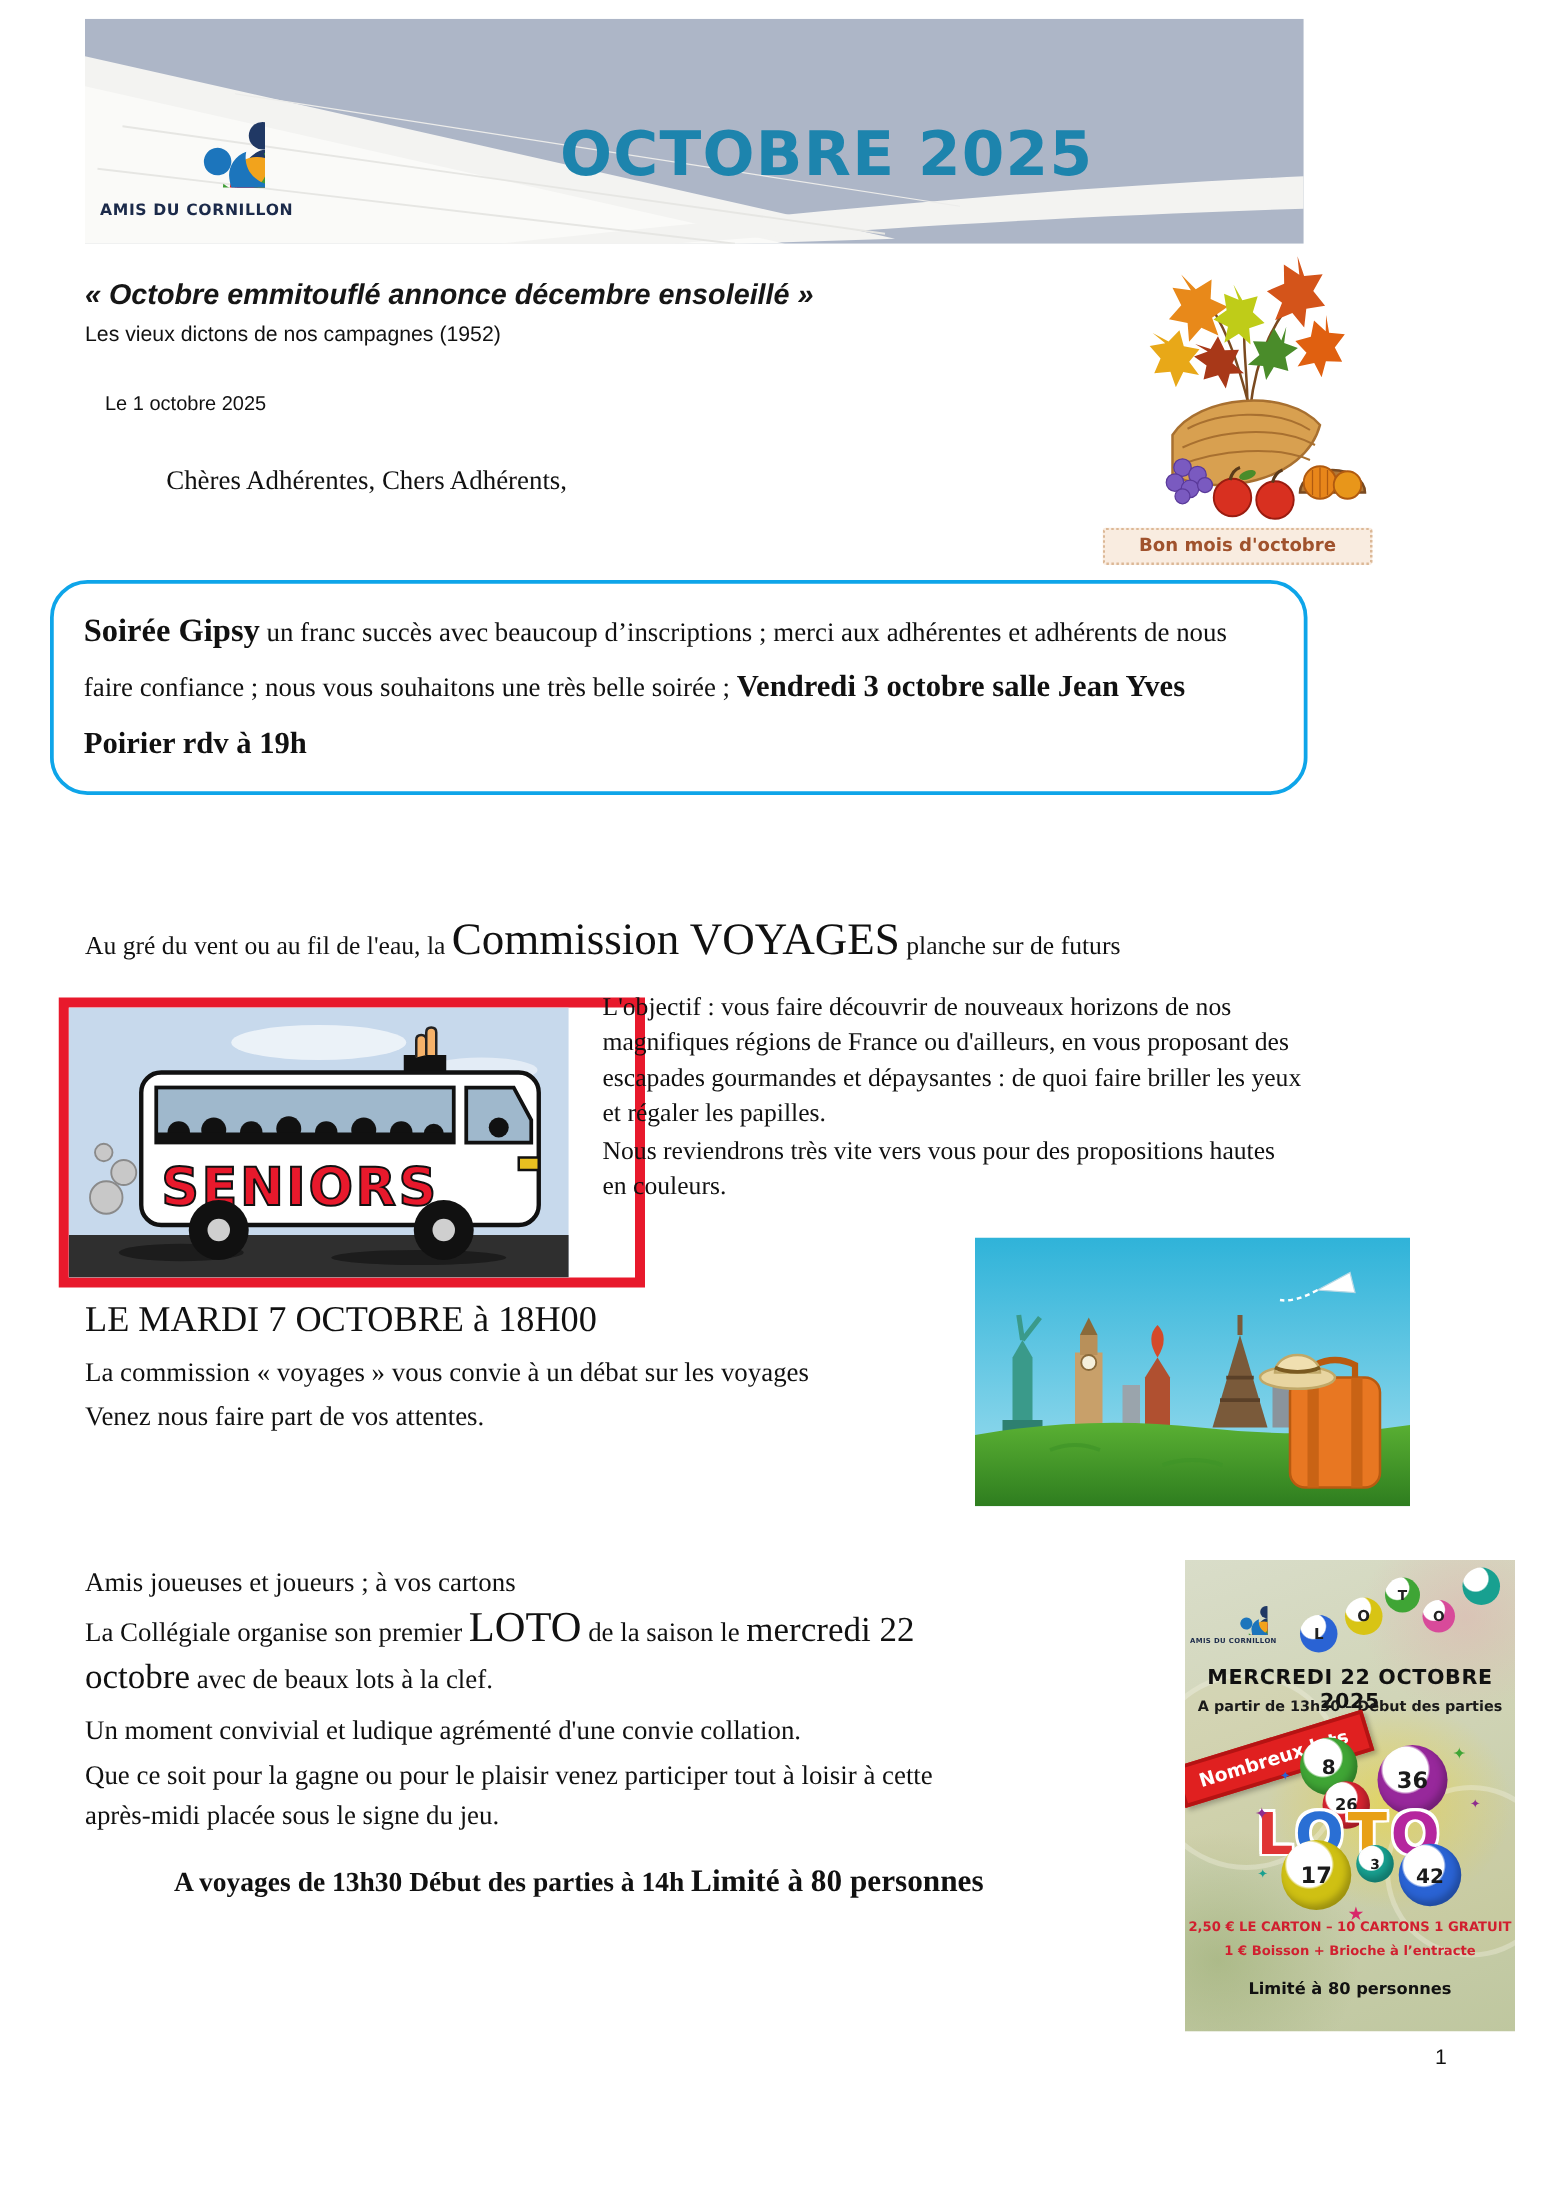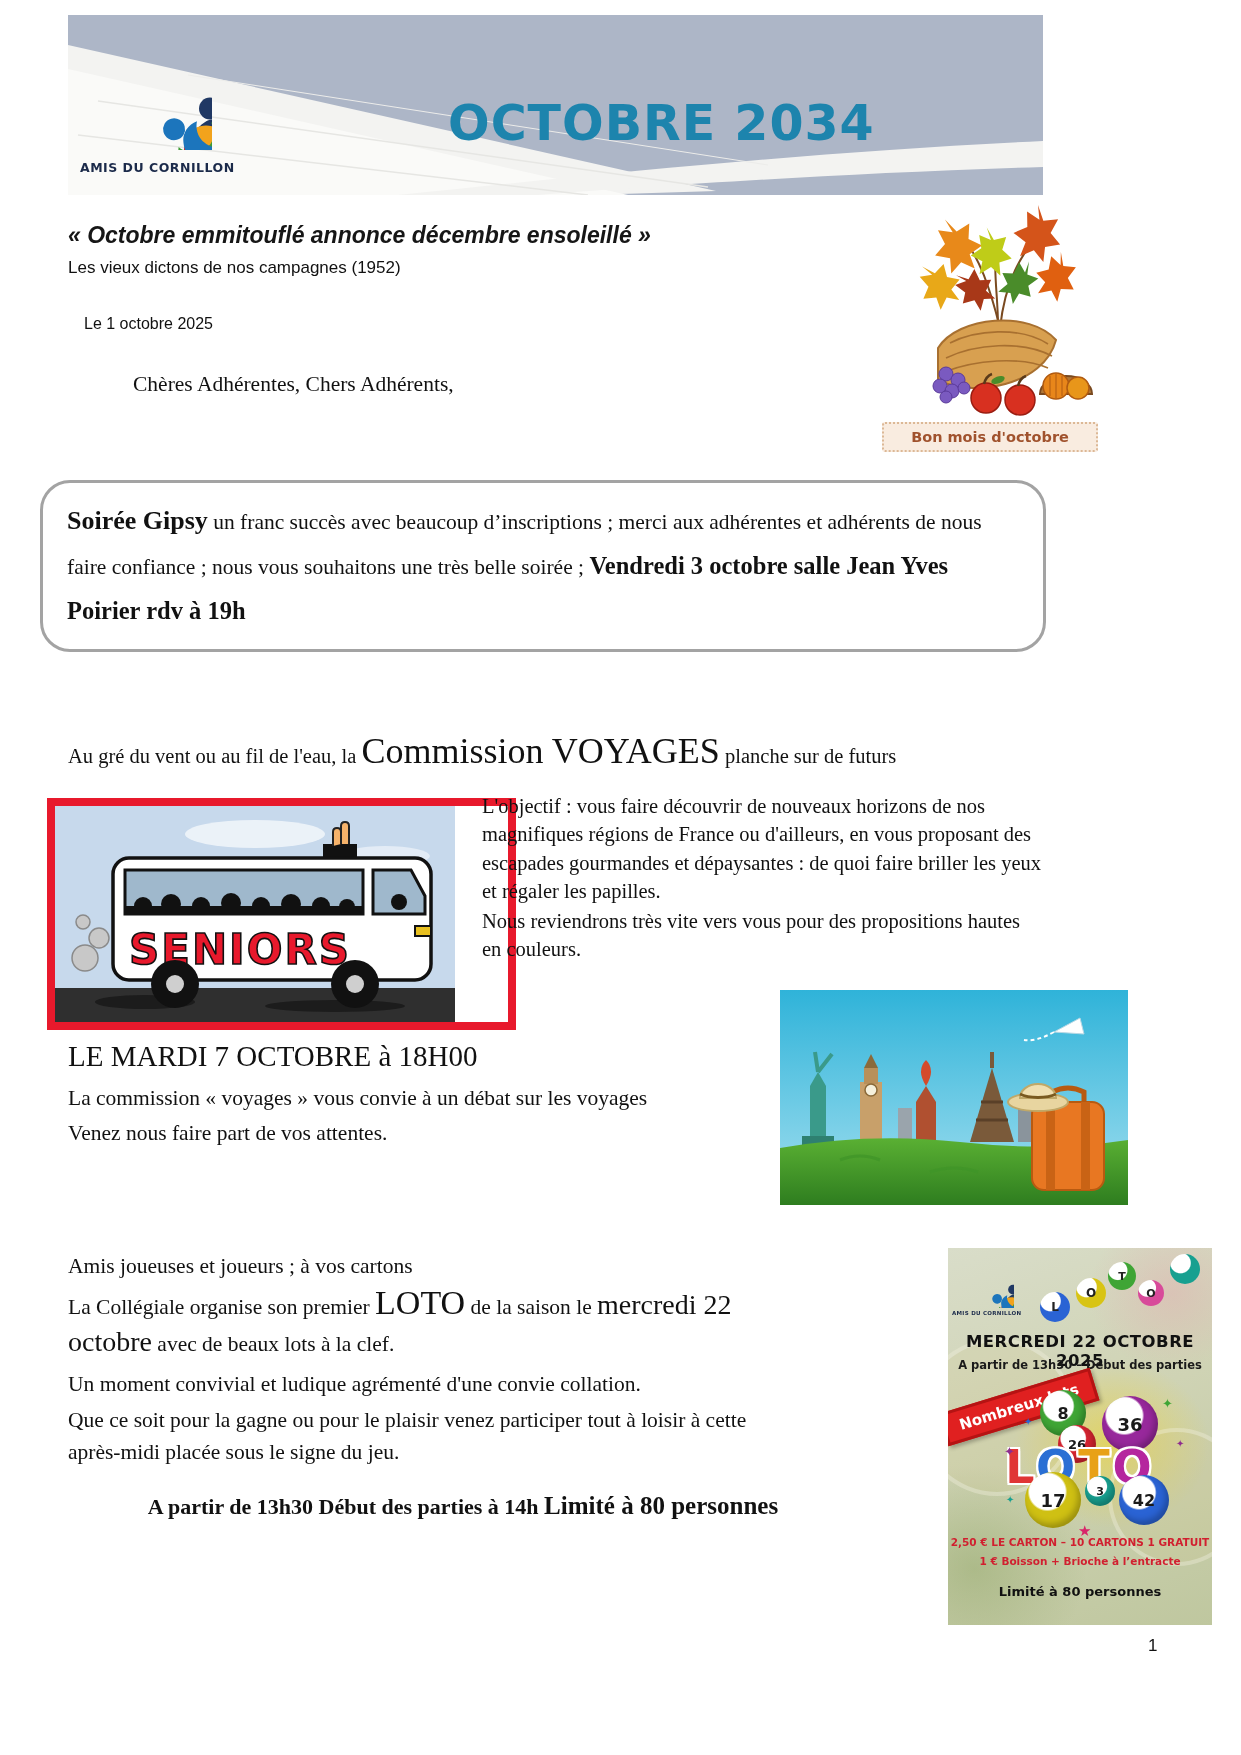--- a/index.html
+++ b/index.html
@@ -24,21 +24,21 @@
   .salutation{left:133px;top:372px;font-size:21.5px;}
 
   
   #autumn{left:880px;top:198px;width:222px;height:262px;}
   #autumn-caption{position:absolute;left:2px;top:224px;width:212px;height:26px;
         background:#f9ece0;border:2px dotted #dcb896;border-radius:3px;
         font-family:"DejaVu Sans",sans-serif;font-weight:bold;font-size:14.5px;color:#a0522d;
         text-align:center;line-height:26px;}
 
   
-  #gipsy-box{left:40px;top:480px;width:952px;height:auto;border:3px solid #a3a3a3;
+  #gipsy-box{left:40px;top:464px;width:952px;height:auto;border:3px solid #0ea5e9;
         border-radius:30px;padding:14px 24px 16px 24px;font-size:21.5px;line-height:1.82;}
   #gipsy-box .big{font-weight:bold;font-size:26px;}
   #gipsy-box .hl{font-weight:bold;font-size:24.5px;}
 
   
   #rdv-heading{left:68px;top:698px;font-weight:bold;font-size:24.5px;}
   #voyages-line{left:68px;top:730px;font-size:20.5px;white-space:nowrap;}
   #voyages-line .commission{font-size:36px;}
   #voyages-text{left:482px;top:792px;width:560px;font-size:20.5px;line-height:1.38;}
   #voyages-text p{margin:0 0 2px 0;}
@@ -146,21 +146,21 @@
       <line x1="10" y1="120" x2="520" y2="180" stroke="#e6e6e3" stroke-width="1.5"></line>
       <line x1="120" y1="60" x2="700" y2="150" stroke="#ececea" stroke-width="1"></line>
     </svg>
   </div>
   <div class="abs" id="logo-wrap">
     <svg width="126" height="122" viewBox="-50 -50 100 100">
         <use href="#assoc-logo"></use>
       </svg>
   </div>
   <div class="abs" id="logo-caption">AMIS DU CORNILLON</div>
-  <div class="abs" id="banner-title">OCTOBRE 2034</div>
+  <div class="abs" id="banner-title">OCTOBRE 2025</div>
 
   <div class="abs quote">« Octobre emmitouflé annonce décembre ensoleillé »</div>
   <div class="abs quote-src">Les vieux dictons de nos campagnes (1952)</div>
   <div class="abs date">Le 1 octobre 2025</div>
   <div class="abs salutation">Chères Adhérentes, Chers Adhérents,</div>
 
   <div class="abs" id="autumn">
     <svg width="222" height="220" viewBox="0 0 222 220">
       <g stroke="#7a4a20" stroke-width="2" fill="none">
         <path d="M120,130 C110,90 100,60 80,35"></path>
@@ -320,21 +320,21 @@
   </div>
   <div class="abs" id="loto-line2">
     <span class="lg">octobre</span><span> avec de beaux lots à la clef.</span>
   </div>
   <div class="abs" id="loto-line3">Un moment convivial et ludique agrémenté d'une convie collation.</div>
   <div class="abs" id="loto-line4">
     <div>Que ce soit pour la gagne ou pour le plaisir venez participer tout à loisir à cette</div>
     <div>après-midi placée sous le signe du jeu.</div>
   </div>
   <div class="abs" id="schedule">
-    <span>A partir de 13h30 Début des parties à 14h </span><span class="lg">Limité à 80 personnes</span>
+    <span>A voyages de 13h30 Début des parties à 14h </span><span class="lg">Limité à 80 personnes</span>
   </div>
 
   <div class="abs" id="poster">
     <div class="ghost-ball" style="left:-30px;top:90px;width:150px;height:150px;"></div>
     <div class="ghost-ball" style="left:160px;top:180px;width:130px;height:130px;"></div>
 
     <div id="poster-logo">
       <svg width="56" height="54" viewBox="-50 -50 100 100">
           <use href="#assoc-logo"></use>
         </svg>

